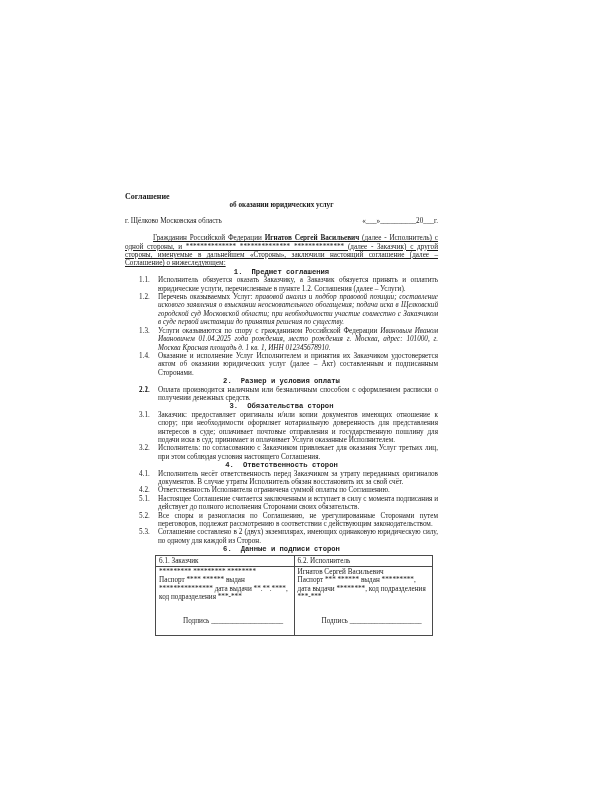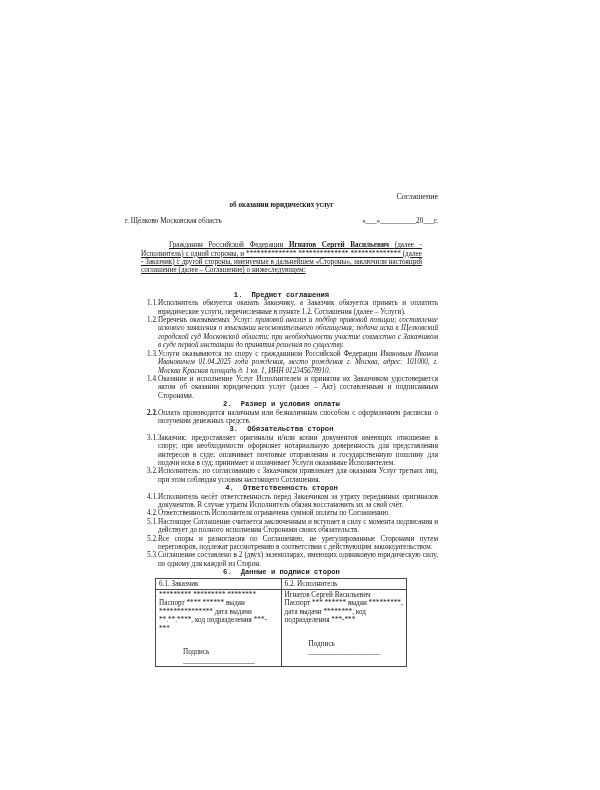--- a/index.html
+++ b/index.html
@@ -2,29 +2,29 @@
 <html><head>
 <meta charset="utf-8">
 <style>
   html,body{margin:0;padding:0;background:#ffffff;}
   .page{position:relative;width:600px;height:790px;background:#ffffff;overflow:hidden;}
   .content{
     position:absolute;left:125px;top:193px;width:313px;
     font-family:"Liberation Serif","DejaVu Serif",serif;
     font-size:7.2px;line-height:8.4px;color:#1c1c1c;
   }
-  .doc-title{text-align:right;font-weight:normal;font-size:8px;}
+  .doc-title{text-align:left;font-weight:bold;font-size:8px;}
   .doc-subtitle{text-align:center;margin-bottom:7px;font-weight:bold;}
   .place-date{display:flex;justify-content:space-between;margin-bottom:9px;align-items:flex-end;}
-  .preamble{margin:16px;text-align:justify;text-indent:28px;text-decoration:underline;}
+  .preamble{margin:0;text-align:justify;text-indent:28px;text-decoration:underline;}
   .h{text-align:center;font-weight:bold;font-family:Liberation Mono, monospace;}
   .hn{margin-right:9px;}
   .item{position:relative;padding-left:33px;text-align:justify;}
-  .item .num{position:absolute;left:22px;top:0;}
-  .sig-table{border-collapse:collapse;margin-left:30px;width:252px;margin-top:1px;
+  .item .num{position:absolute;left:14px;top:0;}
+  .sig-table{border-collapse:collapse;margin-left:30px;width:278px;margin-top:1px;
     font-size:7.2px;line-height:8.4px;color:#1c1c1c;table-layout:fixed;}
   .sig-table td{border:1px solid #4a4a4a;padding:1px 3px;vertical-align:top;}
   .sig-table .body-row td{height:66px;}
   .sig{margin-top:15px;padding-left:24px;}
 </style>
 </head>
 <body>
 
 <div class="page">
   <div class="content">

